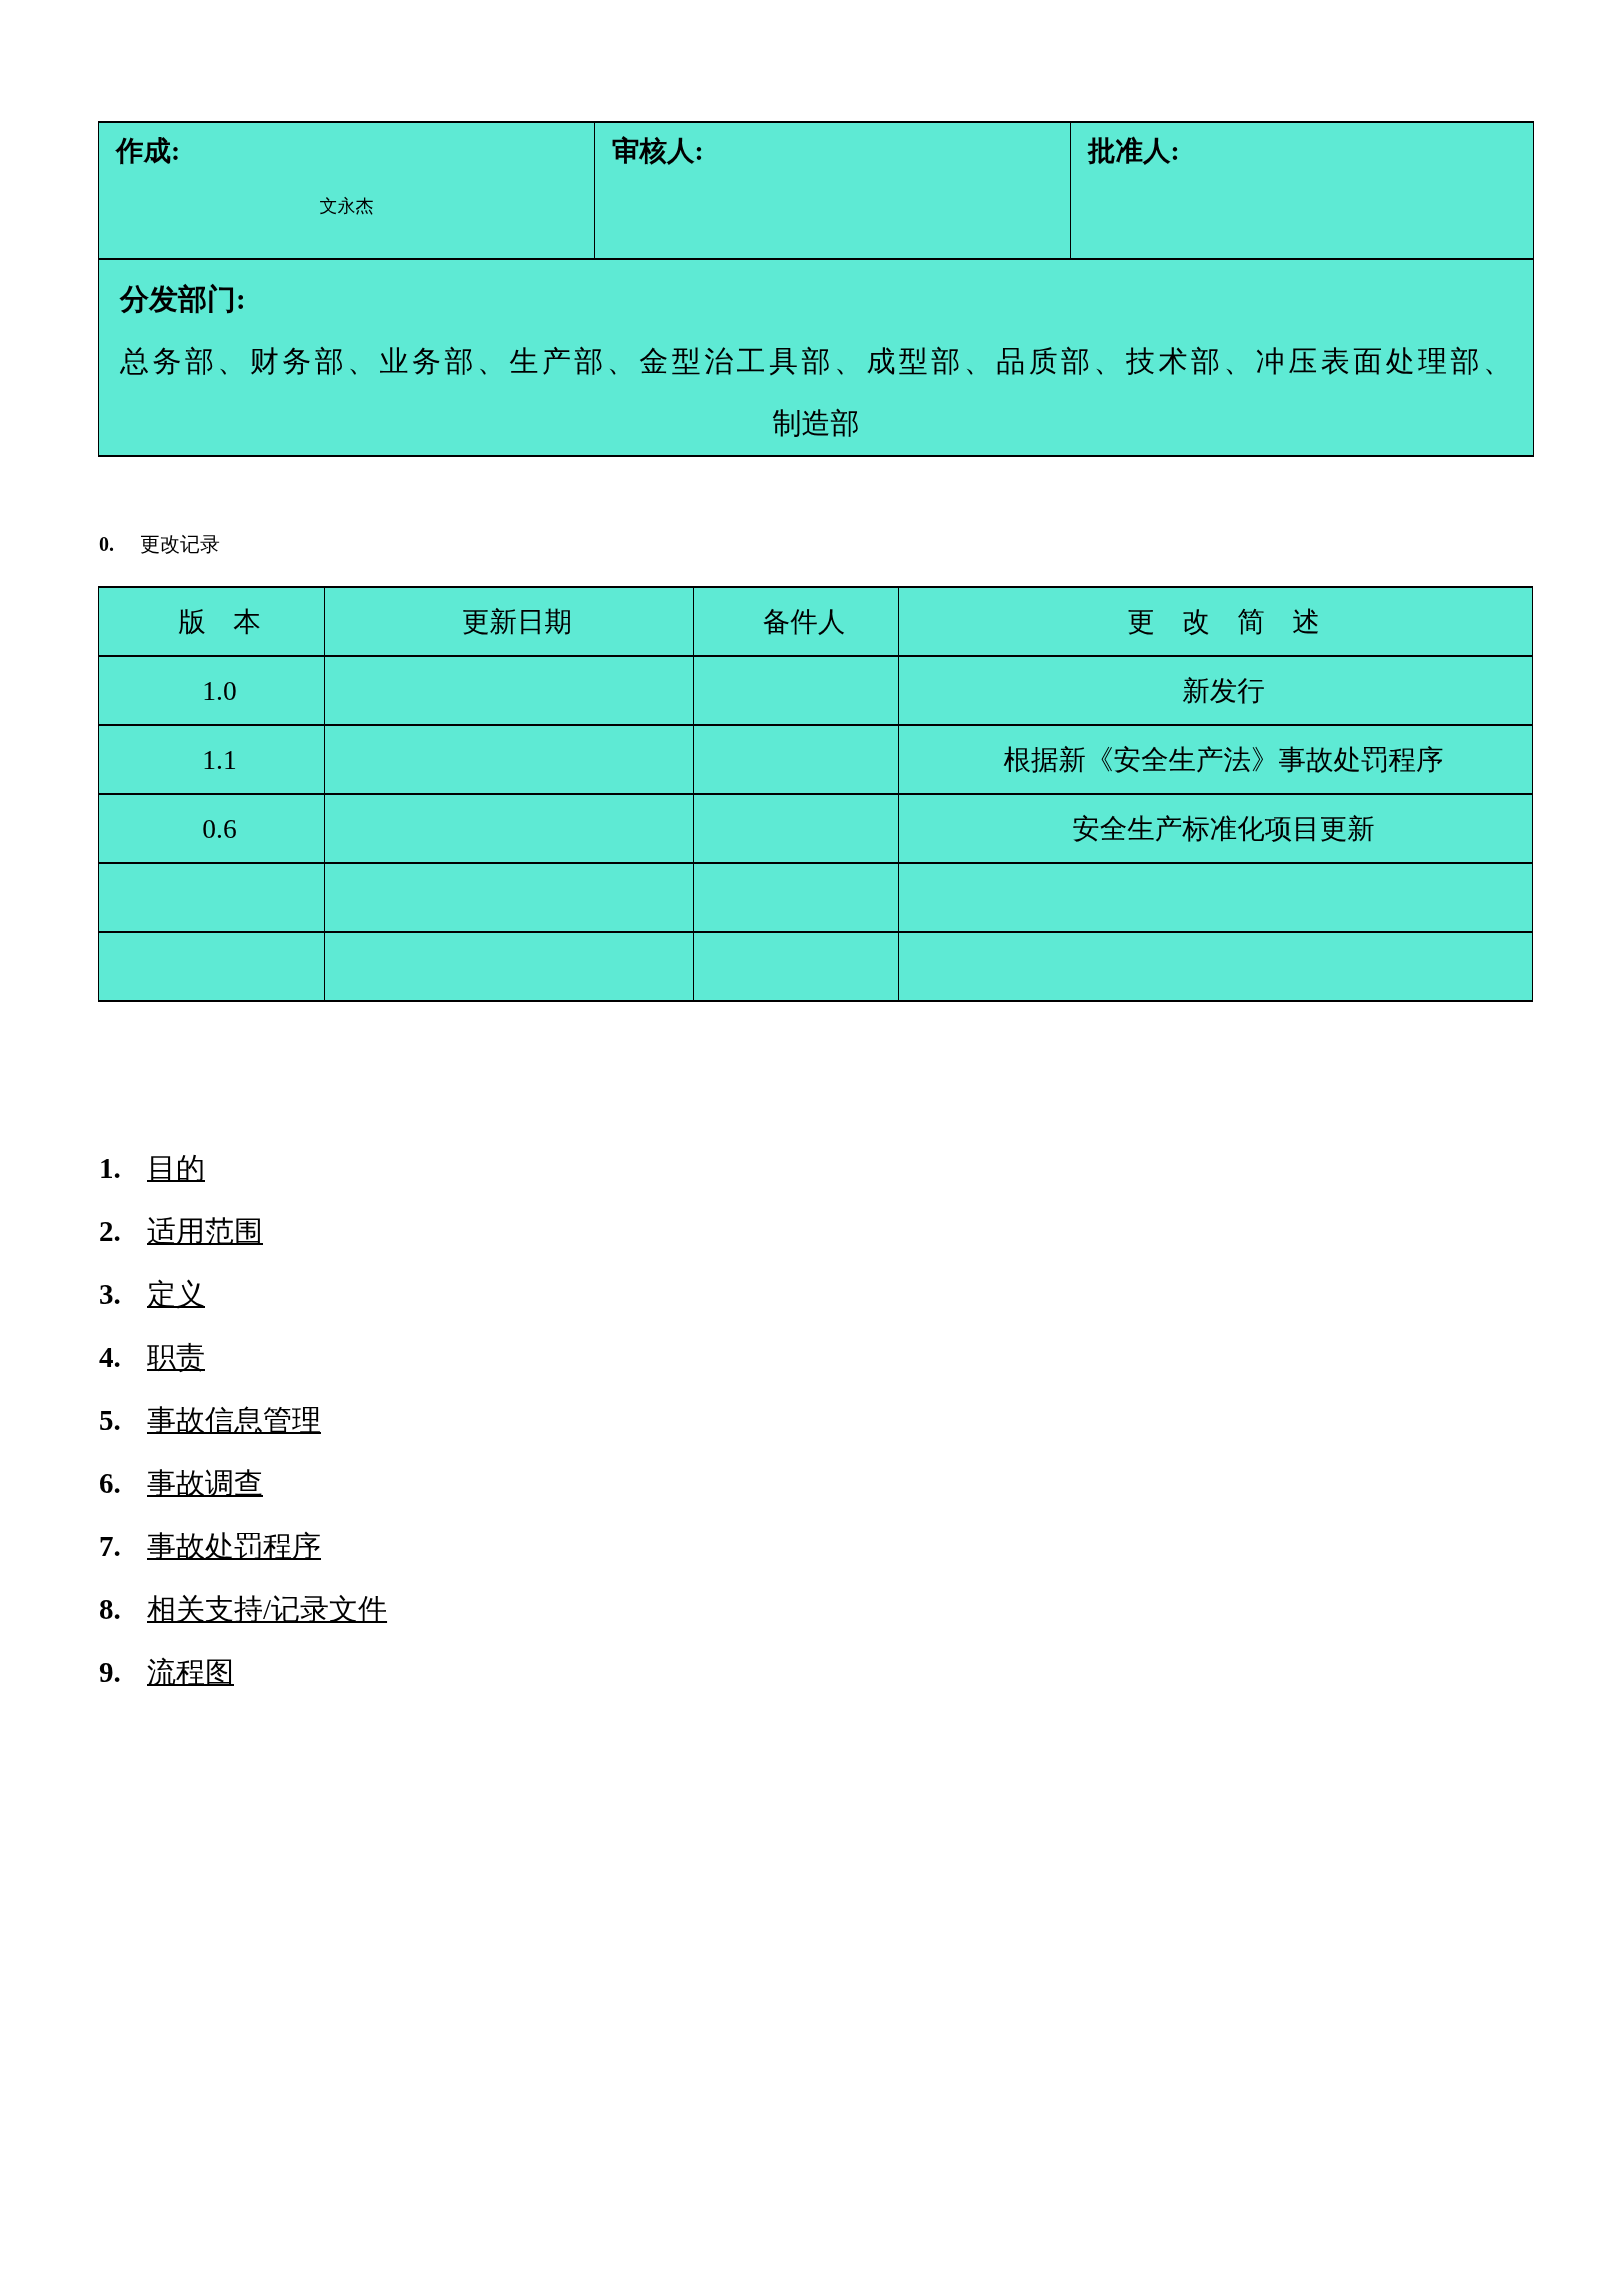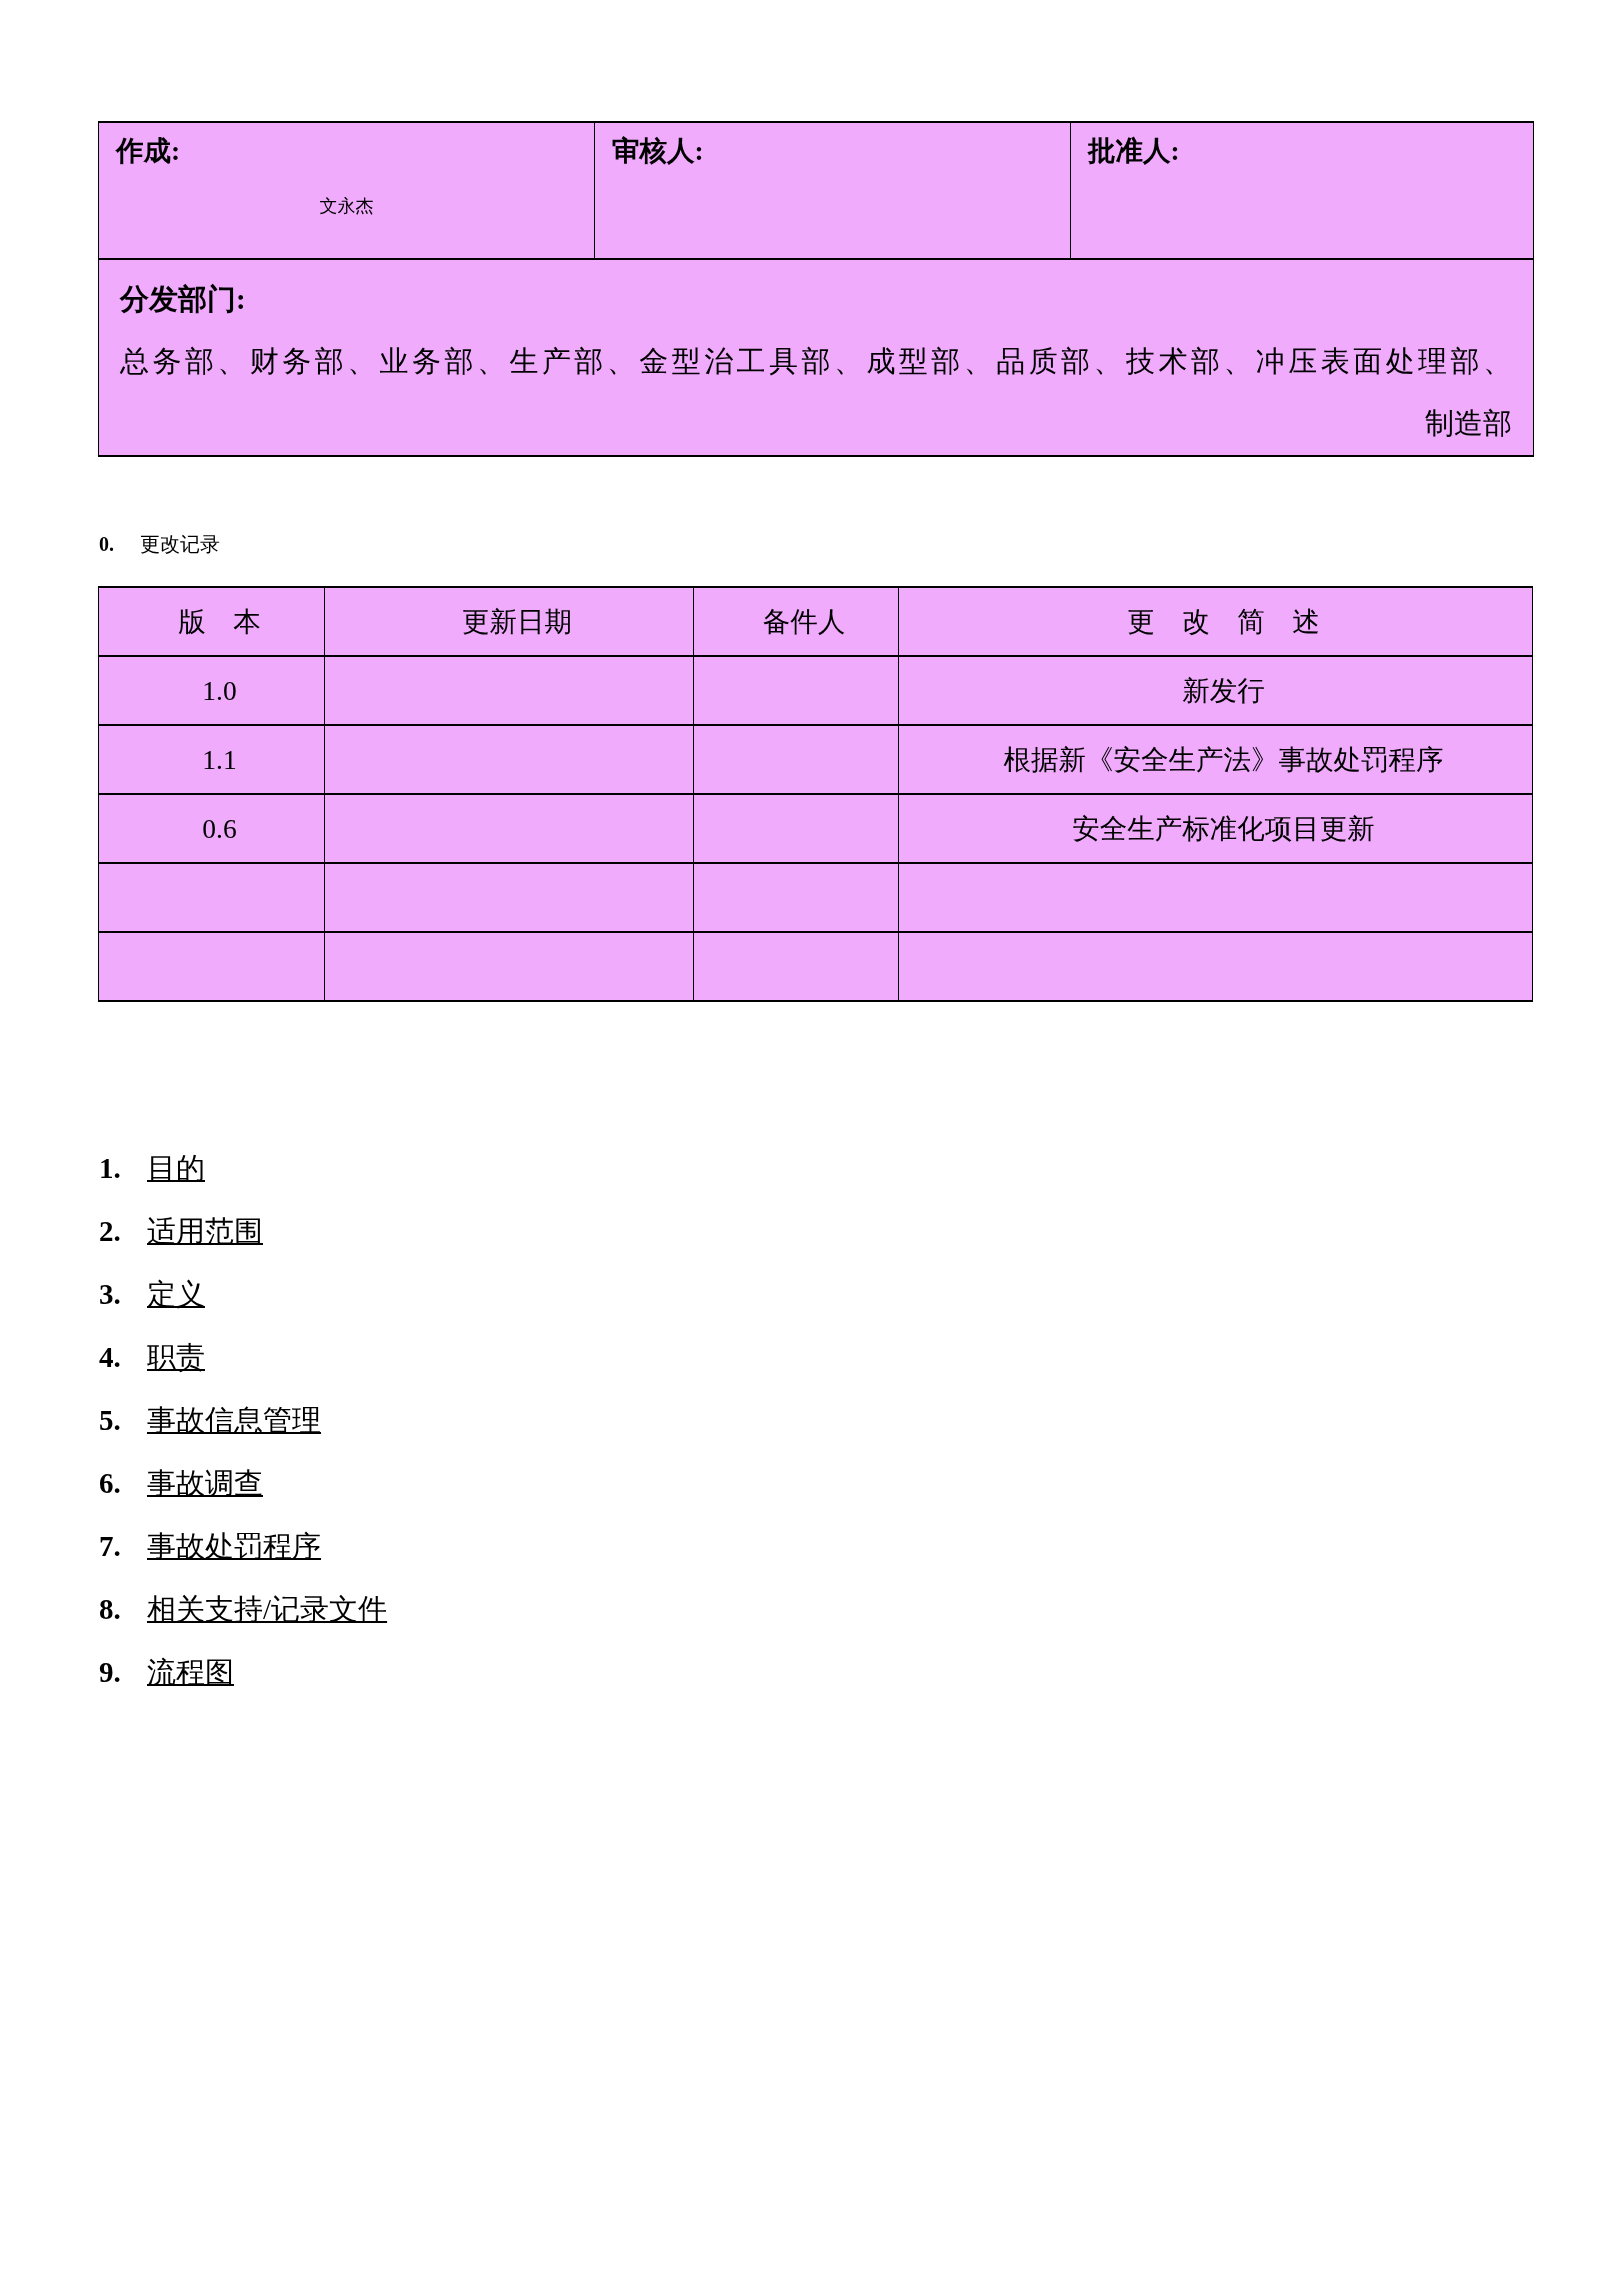--- a/index.html
+++ b/index.html
@@ -12,21 +12,21 @@
     overflow:hidden;
   }
 
   
   table.doc-table{
     border-collapse:collapse;
     table-layout:fixed;
     position:absolute;
     left:98px;
     width:1435px;
-    background:#f0abfc;
+    background:#5eead4;
   }
   table.doc-table td{
     border-left:1.3px solid #000;
     border-right:1.3px solid #000;
     border-top:2px solid #000;
     border-bottom:2px solid #000;
     padding:0;
     vertical-align:top;
   }
   #approval-table{top:121px;}
@@ -38,21 +38,21 @@
     text-align:center;
     font-weight:normal;
     font-size:18px;
   }
   .dist-inner{padding:7.9px 21px 0 21px;font-size:29px;line-height:62px;}
   .dist-label{font-weight:bold;}
   .dist-line1{
     text-align:justify;
     text-align-last:justify;
   }
-  .dist-line2{text-align:right;}
+  .dist-line2{text-align:center;}
 
   
   .section-heading{
     position:absolute;
     left:99px;
     top:525px;
     font-size:20px;
     line-height:39px;
     white-space:nowrap;
   }

